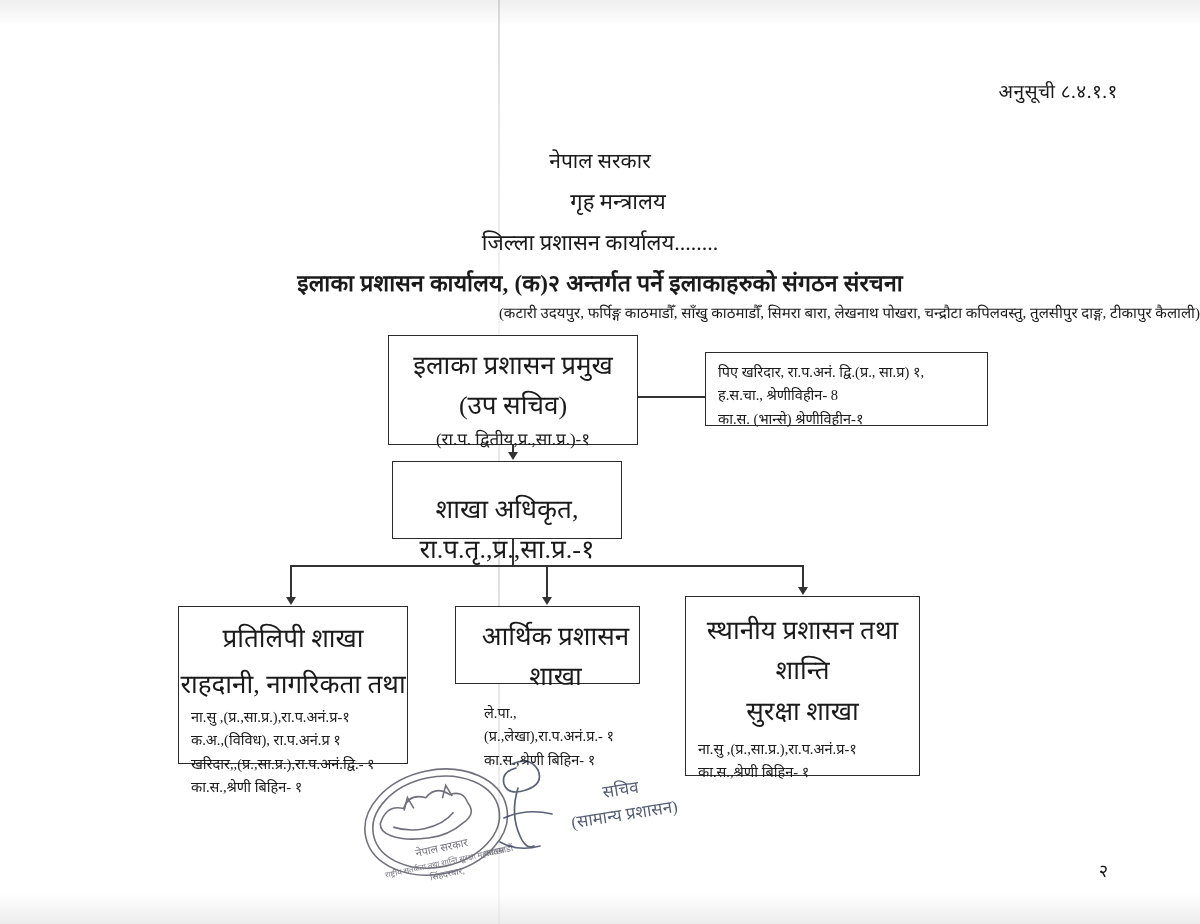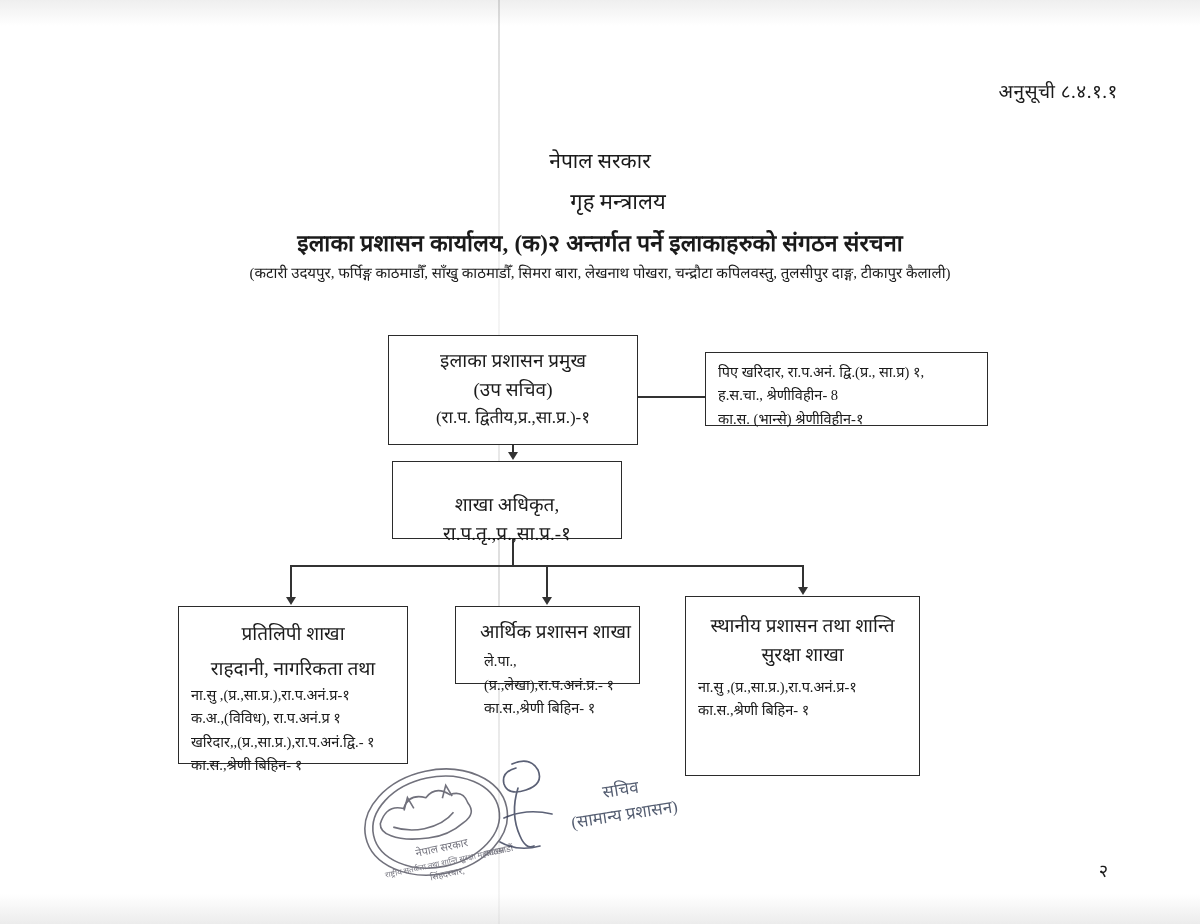--- a/index.html
+++ b/index.html
@@ -50,31 +50,31 @@
     position: absolute;
     top: 146px;
     left: 0;
     width: 1200px;
     text-align: center;
   }
   .h-line1 { font-size: 21px; margin-bottom: 11px; }
   .h-line2 { font-size: 22px; margin-bottom: 11px; margin-left: 36px; }
   .h-line3 { font-size: 22px; margin-bottom: 10px; }
   .h-line4 { font-size: 23px; font-weight: 700; margin-bottom: 4px; letter-spacing: 0.2px; }
-  .h-line5 { font-size: 15px; }
+  .h-line5 { font-size: 15px; text-align: right; }
 
   .box {
     position: absolute;
     border: 1.6px solid #2b2b2b;
     background: #fff;
     box-sizing: border-box;
     text-align: center;
   }
   .box .title {
-    font-size: 19px;
+    font-size: 26px;
     line-height: 1.55;
   }
   .box .subtitle {
     font-size: 17px;
     line-height: 1.5;
   }
   .box .small {
     font-size: 14.5px;
     line-height: 1.62;
     text-align: left;
@@ -157,20 +157,21 @@
 
 <div class="scan-edge-top"></div>
 <div class="scan-edge-bottom"></div>
 <div class="scan-fold"></div>
 
 <div class="annex-code">अनुसूची ८.४.१.१</div>
 
 <div class="heading-block">
   <div class="h-line1">नेपाल सरकार</div>
   <div class="h-line2">गृह मन्त्रालय</div>
+  <div class="h-line3">जिल्ला प्रशासन कार्यालय........</div>
   <div class="h-line4">इलाका प्रशासन कार्यालय, (क)२ अन्तर्गत पर्ने इलाकाहरुको संगठन संरचना</div>
   <div class="h-line5">(कटारी उदयपुर, फर्पिङ्ग काठमाडौँ, साँखु काठमाडौँ, सिमरा बारा, लेखनाथ पोखरा, चन्द्रौटा कपिलवस्तु, तुलसीपुर दाङ्ग, टीकापुर कैलाली)</div>
 </div>
 
 <div class="line" style="left:638px; top:396px; width:67px; height:1.6px;"></div>
 
 <div class="line" style="left:512px; top:445px; width:1.6px; height:8px;"></div>
 <div class="arrow-down" style="left:508px; top:452px;"></div>
 
 <div class="line" style="left:512px; top:539px; width:1.6px; height:27px;"></div>

